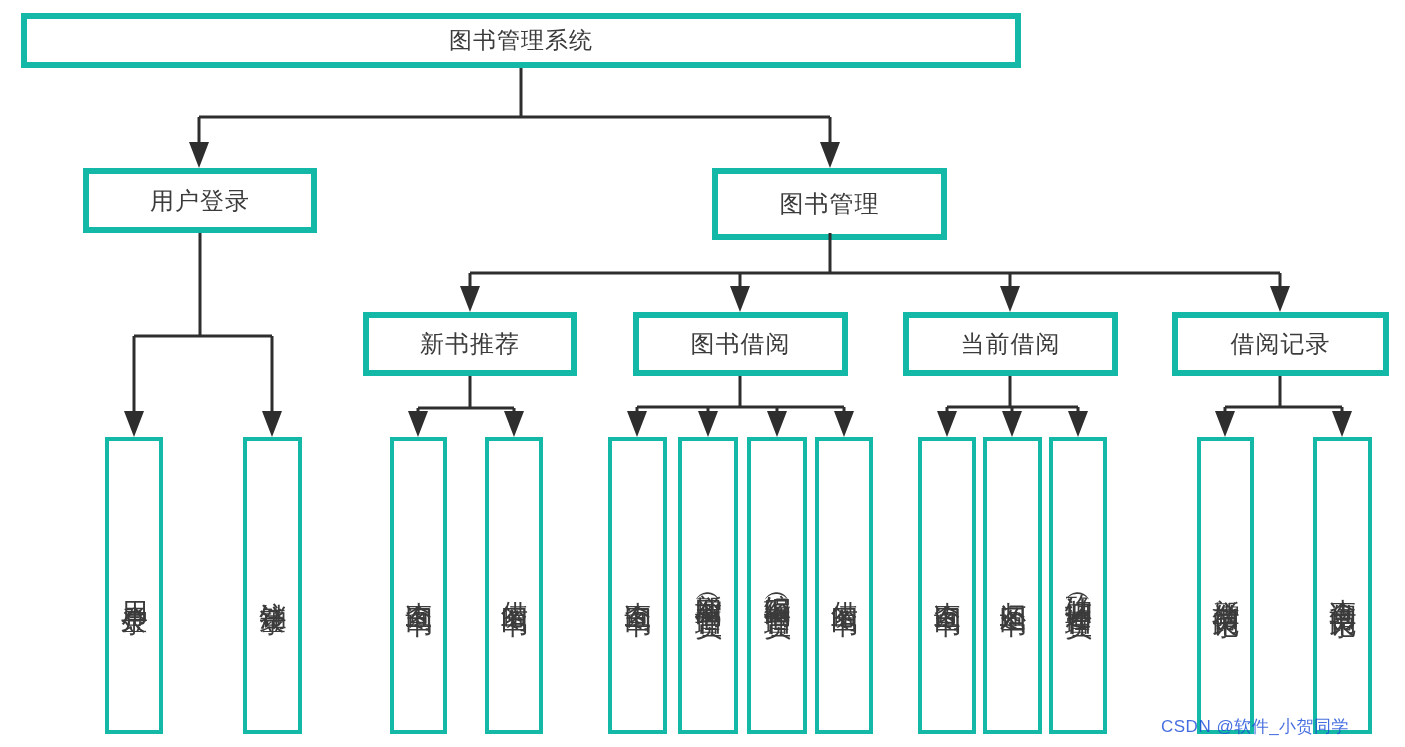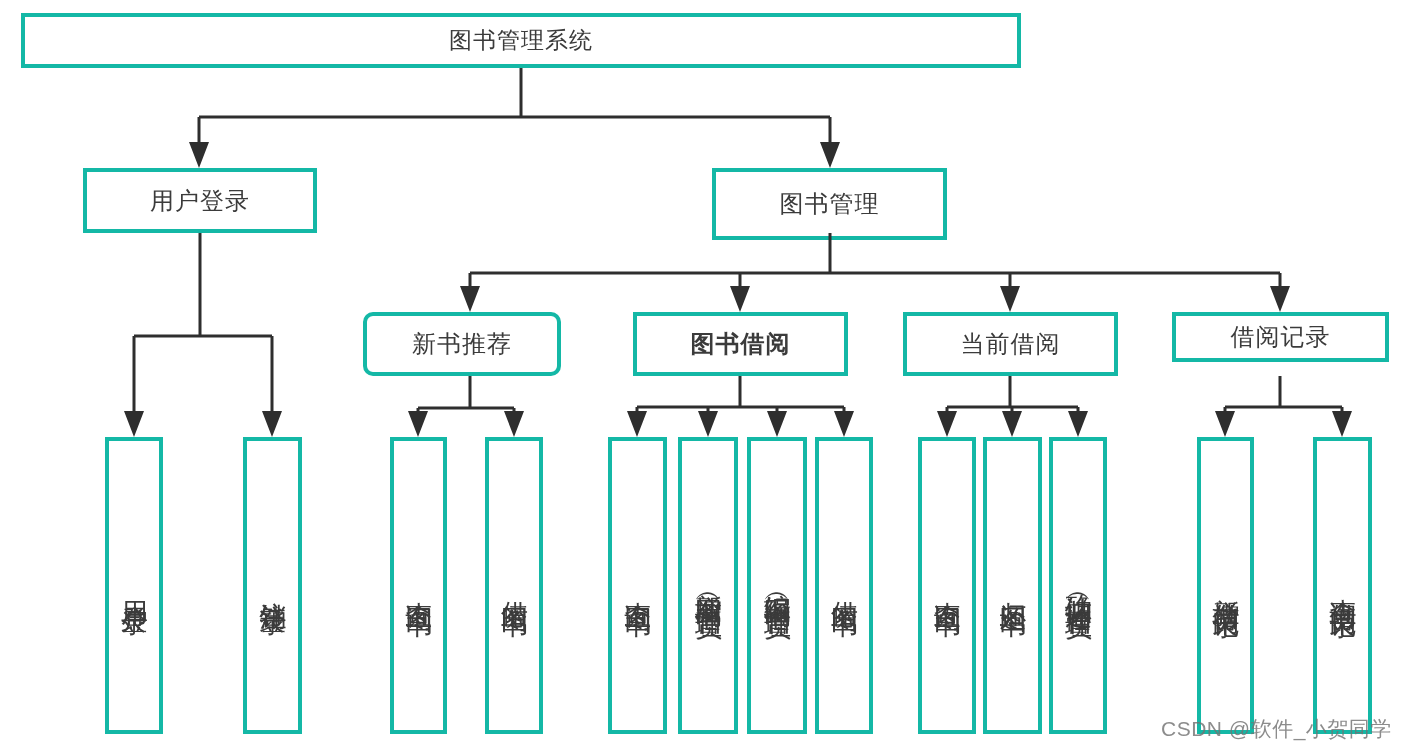--- a/index.html
+++ b/index.html
@@ -15,21 +15,21 @@
     position: absolute;
     left: 0; top: 0;
     width: 1405px; height: 747px;
     z-index: 2;
     pointer-events: none;
   }
   .node {
     position: absolute;
     box-sizing: border-box;
     background: #ffffff;
-    border: 4px solid #14b8a6;
+    border: 6px solid #14b8a6;
     display: flex;
     align-items: center;
     justify-content: center;
     color: #3b3b3b;
     z-index: 1;
   }
   .node.root   { font-size: 23px; letter-spacing: 1px; }
   .node.branch { font-size: 24px; letter-spacing: 1px; }
   .node.leaf   { border-width: 4px; }
   .node.leaf span {
@@ -37,23 +37,23 @@
     text-orientation: mixed;
     font-size: 27px;
     letter-spacing: 3px;
     line-height: 1;
     color: #3b3b3b;
   }
   .watermark {
     position: absolute;
     left: 1161px;
     top: 715px;
-    font-size: 21px;
+    font-size: 17px;
     letter-spacing: 0.5px;
-    color: #737373;
+    color: #1d4ed8;
     opacity: 0.82;
     z-index: 3;
     white-space: nowrap;
   }
 </style>
 </head>
 <body>
 
 <div class="stage">
 
@@ -94,30 +94,30 @@
     <span>图书管理系统</span>
   </div>
 
   <div class="node branch" style="left:83px; top:168px; width:234px; height:65px;">
     <span>用户登录</span>
   </div>
   <div class="node branch" style="left:712px; top:168px; width:235px; height:72px;">
     <span>图书管理</span>
   </div>
 
-  <div class="node branch" style="left:363px; top:312px; width:198px; height:64px;border-radius:10px;">
+  <div class="node branch" style="left:363px; top:312px; width:214px; height:64px;">
     <span>新书推荐</span>
   </div>
-  <div class="node branch" style="left:633px; top:312px; width:215px; height:64px;font-weight:bold;">
+  <div class="node branch" style="left:633px; top:312px; width:215px; height:64px;">
     <span>图书借阅</span>
   </div>
   <div class="node branch" style="left:903px; top:312px; width:215px; height:64px;text-align:right;">
     <span>当前借阅</span>
   </div>
-  <div class="node branch" style="left:1172px; top:312px; width:217px; height:50px;">
+  <div class="node branch" style="left:1172px; top:312px; width:217px; height:64px;">
     <span>借阅记录</span>
   </div>
 
   <div class="node leaf" style="left:105px; top:437px; width:58px; height:297px;">
     <span>用户登录</span>
   </div>
   <div class="node leaf" style="left:243px; top:437px; width:59px; height:297px;">
     <span>注销登录</span>
   </div>
 

